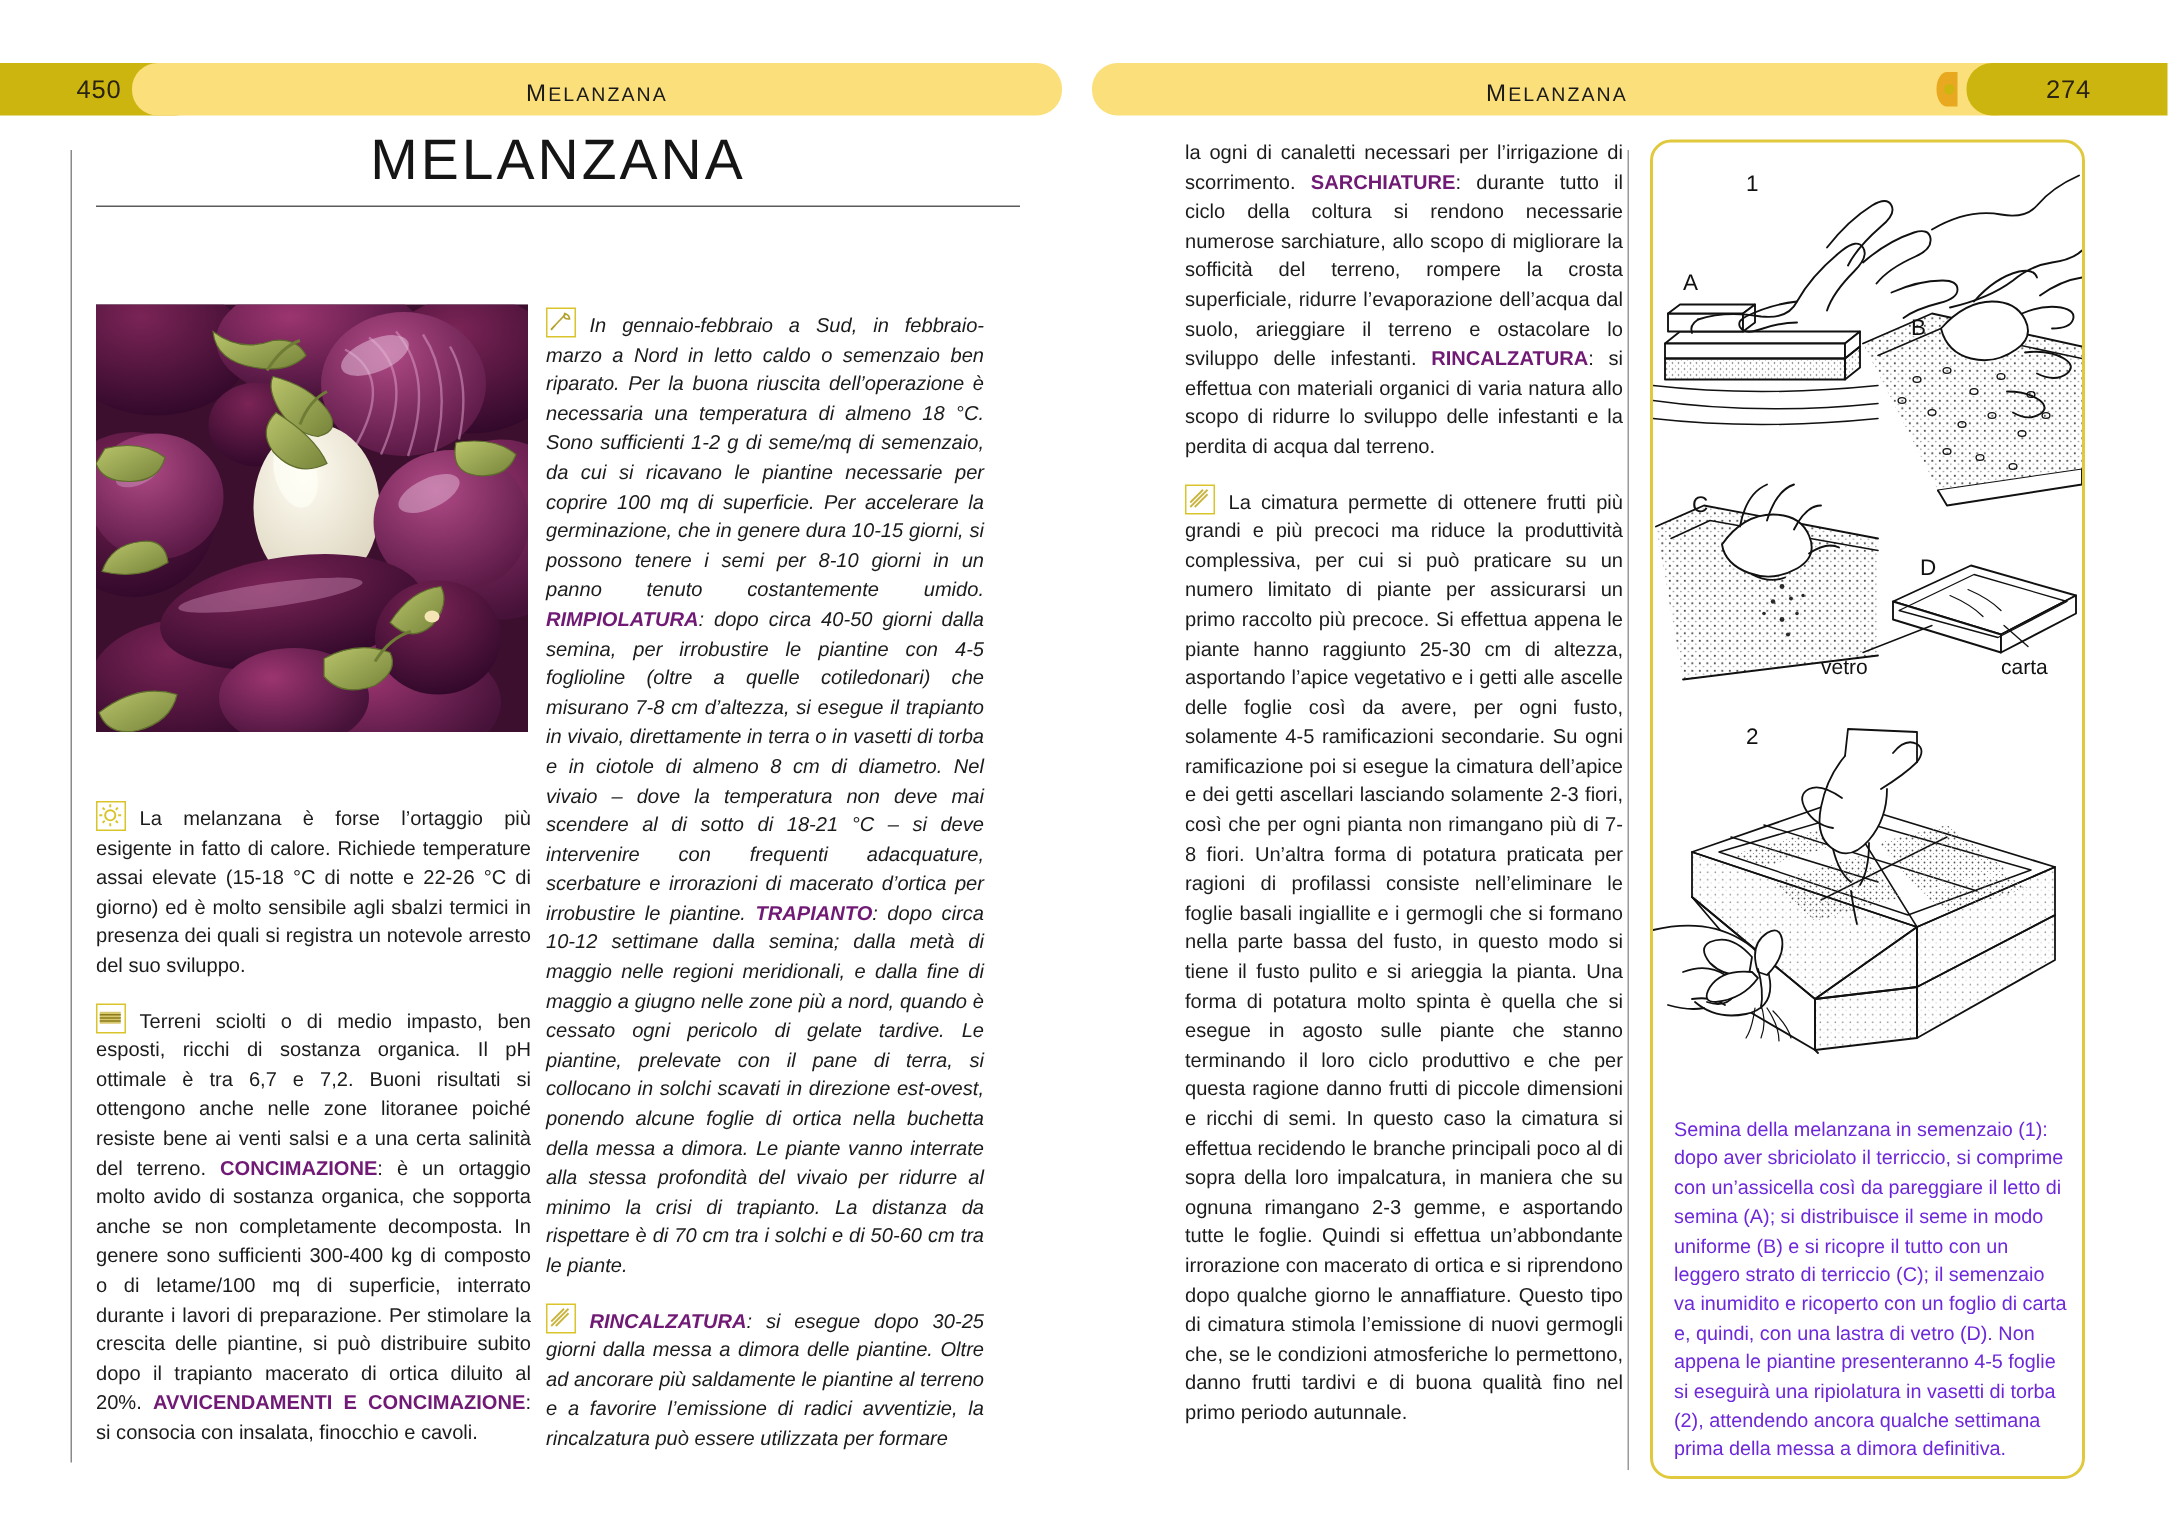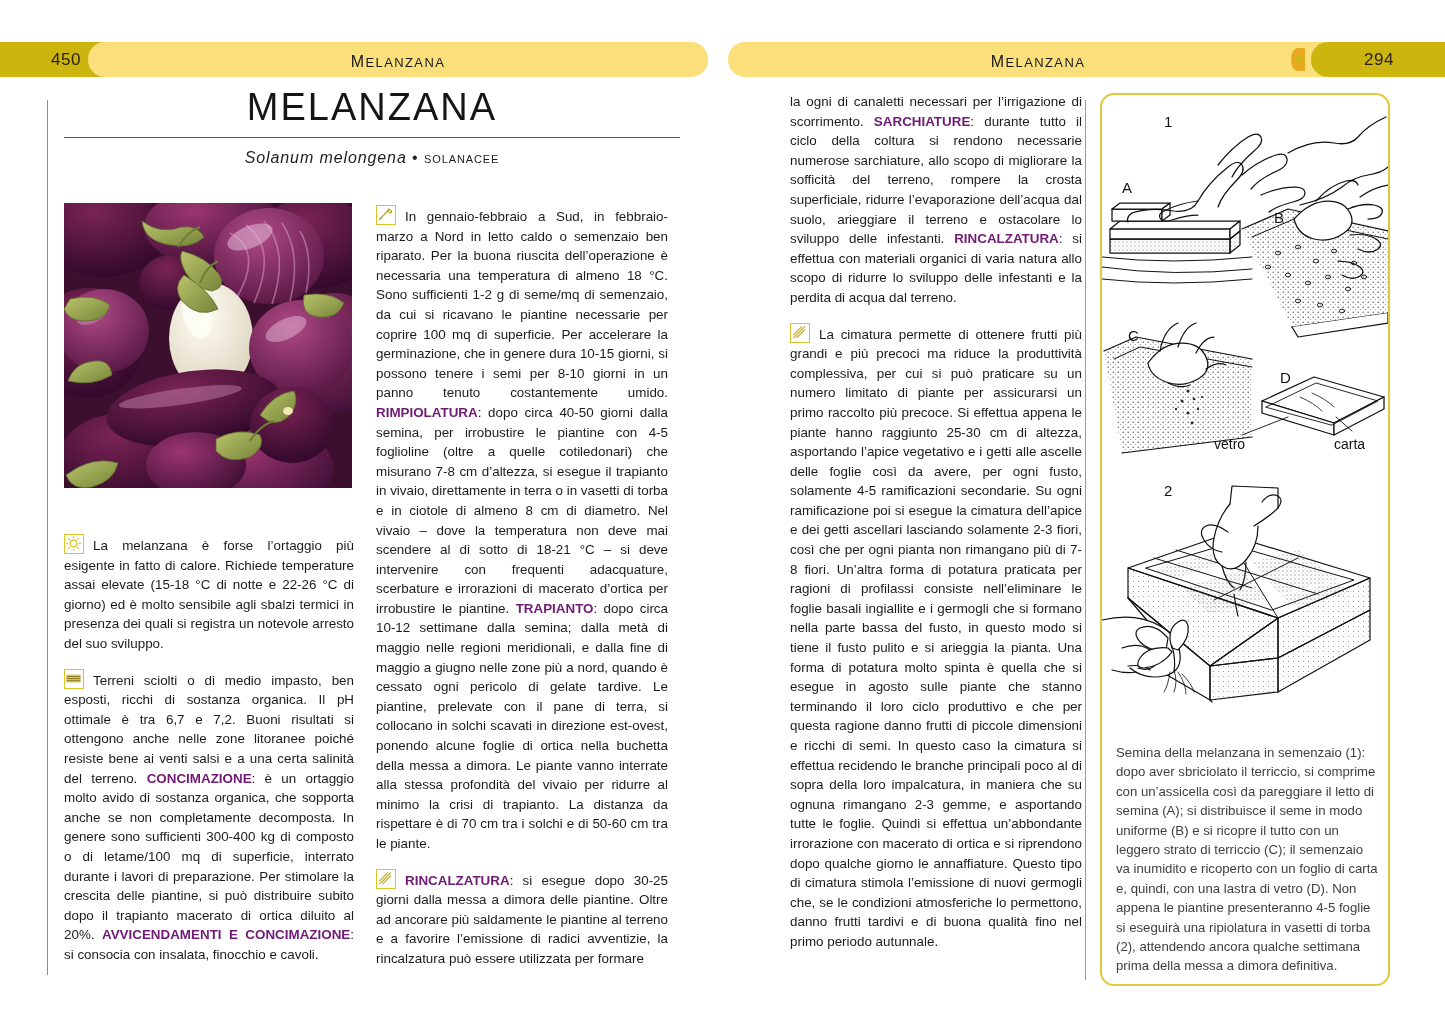--- a/index.html
+++ b/index.html
@@ -72,21 +72,21 @@
     position:absolute;
     font-size:13.4px;line-height:19.6px;color:#1b1b1b;
     text-align:justify;
     hyphens:none;
   }
   .col p{margin:0 0 0 0;}
   .gap{height:15px;}
   .col b{font-weight:bold;color:#701a75;}
 
   .col1{left:64px;top:502px;width:290px;margin-top:32px;}
-  .col2{left:376px;top:205px;width:292px;}
+  .col2{left:364px;top:205px;width:292px;font-style:italic;}
   .col3{left:790px;top:92px;width:292px;}
 
   .vrule{position:absolute;left:47px;top:100px;width:1px;height:875px;background:#8a8a8a;}
 
   
   .photo{
     position:absolute;left:64px;top:203px;width:288px;height:285px;
     overflow:hidden;background:#3b0d2a;
   }
   .photo svg{display:block;}
@@ -102,21 +102,21 @@
 
   
   .panel{
     position:absolute;left:1100px;top:93px;width:290px;height:893px;
     border:2px solid #e0c93c;border-radius:14px;box-sizing:border-box;
     background:#ffffff;
   }
   .panel-fig{position:absolute;left:0;top:0;width:286px;}
   .caption{
     position:absolute;left:14px;top:648px;width:262px;
-    font-size:13.2px;line-height:19.4px;color:#404040;text-align:left;
+    font-size:13.2px;line-height:19.4px;color:#6d28d9;text-align:left;
   }
   
   .panel-rule{position:absolute;left:1085px;top:100px;width:1px;height:880px;background:#9a9a9a;}
 </style>
 </head>
 <body>
 
 <div class="page">
 
   <div class="header-row">
@@ -126,35 +126,30 @@
     <div class="dotmark left"></div>
     <div class="headbar left">
       <span>Melanzana</span>
     </div>
 
     <div class="headbar right">
       <span>Melanzana</span>
     </div>
     <div class="dotmark right"></div>
     <div class="pagetab right">
-      <span>294</span>
+      <span>274</span>
     </div>
   </div>
 
   <div class="vrule"></div>
   <div class="panel-rule"></div>
 
   <div class="title-block">
     <h1 class="maintitle">MELANZANA</h1>
     <div class="titlerule"></div>
-    <div class="subtitle">
-      <span>Solanum melongena</span>
-      <span class="fam">•</span>
-      <span class="fam" style="font-variant:small-caps;text-transform:lowercase;">Solanacee</span>
-    </div>
   </div>
 
   <div class="photo">
     <svg width="288" height="285" viewBox="0 0 288 285" xmlns="http://www.w3.org/2000/svg">
       <defs>
         <radialGradient id="gA" cx="35%" cy="30%" r="70%">
           <stop offset="0%" stop-color="#9c3570"></stop>
             <stop offset="100%" stop-color="#46123a"></stop>
         </radialGradient>
         <radialGradient id="gB" cx="40%" cy="28%" r="72%">

